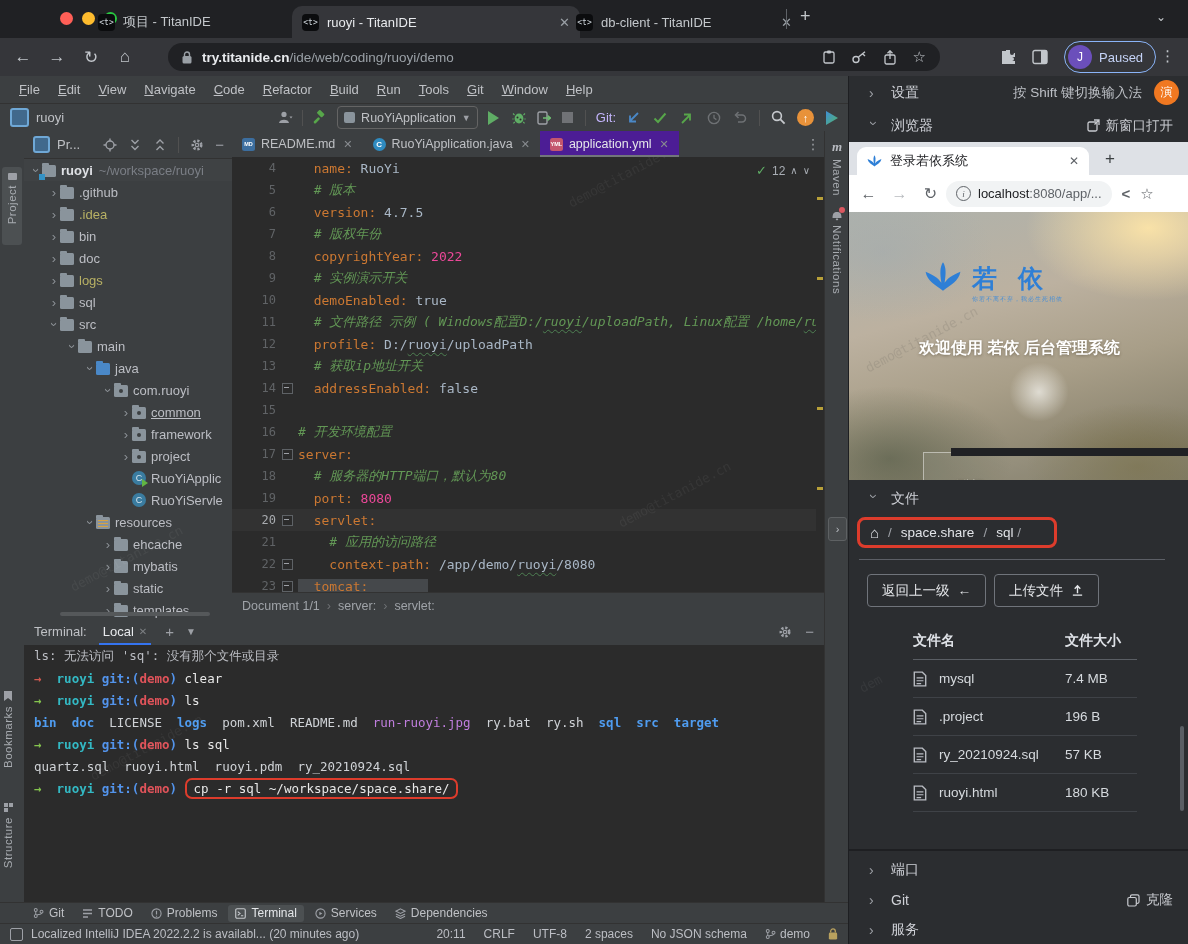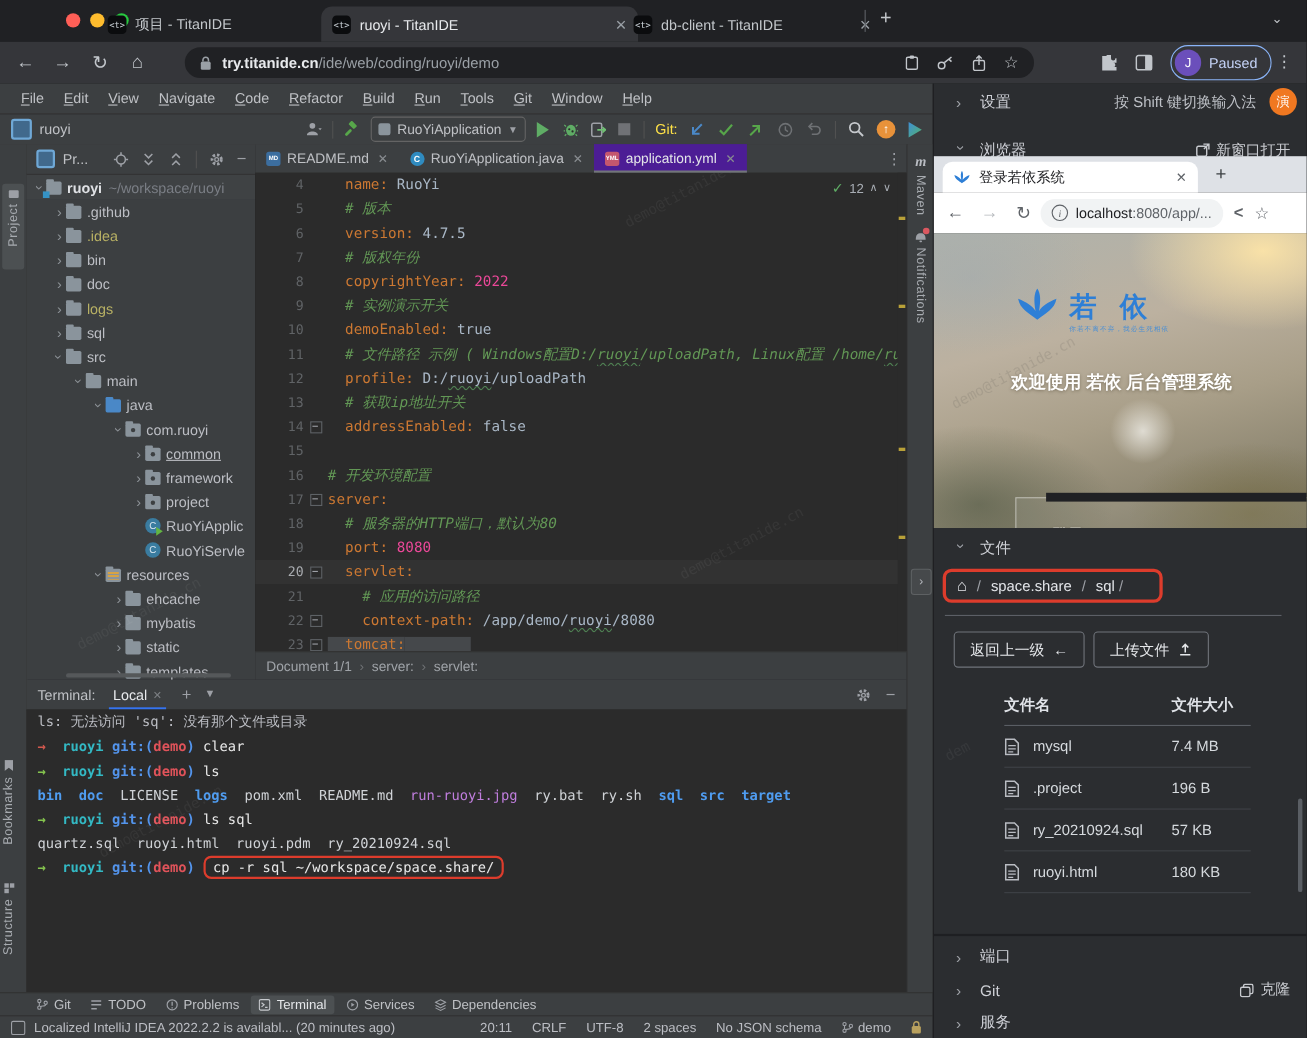--- a/index.html
+++ b/index.html
@@ -240,21 +240,21 @@
         <circle cx="5.5" cy="7.5" r="1" fill="#2b2b2b"></circle>
         <circle cx="8.5" cy="9.5" r="1" fill="#2b2b2b"></circle>
         <path d="M2.5 5 L1 3.5 M11.5 5 L13 3.5 M1.6 9 H0.4 M13.6 9 H12.4 M2.8 12 L1.4 13.4 M11.2 12 L12.6 13.4" stroke="#5fad65" stroke-width="1.1"></path>
       </svg>
     <svg width="14" height="14" viewBox="0 0 14 14" style="margin-right:11px">
         <rect x="1" y="1" width="9" height="12" rx="1.5" fill="none" stroke="#9da0a6" stroke-width="1.4"></rect>
         <path d="M6 7 h7 M10.5 4.5 L13.5 7 L10.5 9.5" stroke="#6fbf73" stroke-width="1.5" fill="none"></path>
       </svg>
     <span class="ib" style="width:11px;height:11px;background:#707276;margin-right:12px"></span>
     <span class="vsep" style="margin-right:10px"></span>
-    <span style="color:#fde047;font-size:13px;margin-right:10px">Git:</span>
+    <span style="color:#c4b5fd;font-size:13px;margin-right:10px">Git:</span>
     <svg width="14" height="14" viewBox="0 0 14 14" style="margin-right:13px">
         <path d="M12 2 L4 10 M4 4.5 V10.5 H10" stroke="#4a88c7" stroke-width="1.8" fill="none"></path>
       </svg>
     <svg width="14" height="12" viewBox="0 0 14 12" style="margin-right:13px">
         <path d="M1.5 6.5 L5 10 L12.5 1.5" stroke="#57a64a" stroke-width="2" fill="none"></path>
       </svg>
     <svg width="14" height="14" viewBox="0 0 14 14" style="margin-right:13px">
         <path d="M2 12 L10 4 M10 9.5 V3.5 H4" stroke="#57a64a" stroke-width="1.8" fill="none"></path>
       </svg>
     <svg width="14" height="14" viewBox="0 0 14 14" style="margin-right:12px">
@@ -726,21 +726,21 @@
 
   <div class="abs rpanel">
 
     <div class="secrow abs" style="top:0;height:33px">
       <span class="schev">›</span>
       <span>设置</span>
       <span style="margin-left:auto;color:#bdc0c6;font-size:13.5px">按 Shift 键切换输入法</span>
       <span class="badge" style="margin-right:10px">演</span>
     </div>
 
-    <div class="secrow abs" style="top:44px;height:33px">
+    <div class="secrow abs" style="top:33px;height:33px">
       <span class="schev open">›</span>
       <span>浏览器</span>
       <span style="margin-left:auto;margin-right:16px;display:flex;align-items:center;gap:6px;font-size:13.5px;color:#c8cacf">
         <svg width="13" height="13" viewBox="0 0 13 13">
             <rect x="1" y="3" width="9" height="9" rx="1.5" fill="none" stroke="#c8cacf" stroke-width="1.3"></rect>
             <path d="M7 1 H12 V6 M12 1 L7.5 5.5" stroke="#c8cacf" stroke-width="1.3" fill="none"></path>
           </svg>
         <span>新窗口打开</span>
       </span>
     </div>

